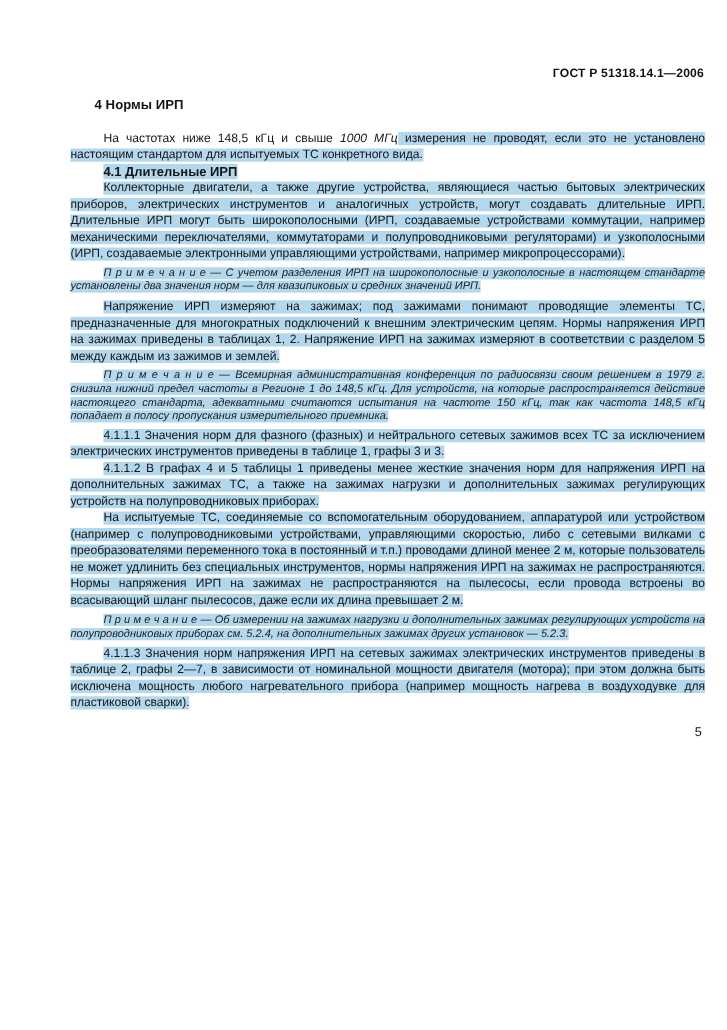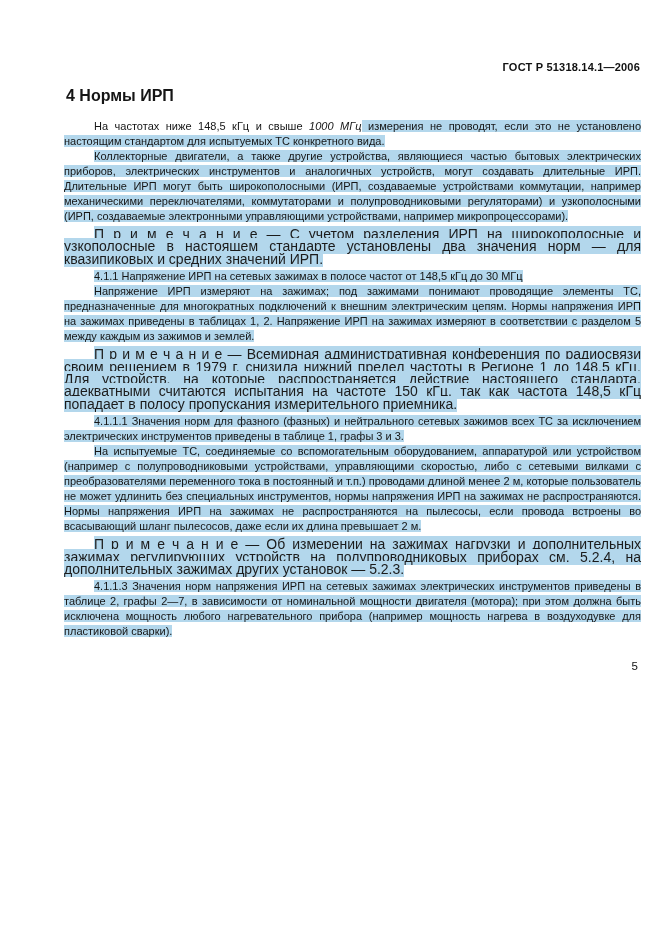--- a/index.html
+++ b/index.html
@@ -6,43 +6,44 @@
   .page{
     position:relative;width:661px;height:700px;background:#ffffff;overflow:hidden;
     font-family:"Liberation Sans","DejaVu Sans",sans-serif;color:#151515;
     -webkit-font-smoothing:antialiased;
   }
   .doc-header{
     position:absolute;top:61px;right:21px;
     font-size:11px;font-weight:bold;letter-spacing:.2px;color:#111;
   }
   .doc{position:absolute;left:64px;top:88px;width:577px;}
-  .h1{font-size:16px;font-weight:bold;margin:0 0 16px 2px;line-height:15px;}
+  .h1{font-size:12px;font-weight:bold;margin:0 0 16px 22px;line-height:15px;}
   .h2{font-size:11.8px;line-height:15px;text-align:justify;text-indent:30px;margin:0;font-weight:bold;}
   .p{font-size:11px;line-height:15px;text-align:justify;text-indent:30px;margin:0;}
-  .note{font-size:14px;line-height:12.4px;text-align:justify;text-indent:30px;margin:4px 0 4px 0;color:#1b1b1b;}
+  .note{font-size:10px;line-height:12.4px;text-align:justify;text-indent:30px;margin:4px 0 4px 0;color:#1b1b1b;font-style:italic;}
   .hl{background-color:var(--hl-color,#b3d7ec);}
   .seg-b{font-weight:bold;}
   .seg-i{font-style:italic;}
   .page-number{position:absolute;right:23px;bottom:28px;font-size:11.5px;color:#111;}
 </style>
 </head>
 <body>
 
 <div class="page">
   <div class="doc-header">ГОСТ Р 51318.14.1—2006</div>
 
   <div class="doc">
       <div class="h1"><span class="seg-b">4  Нормы ИРП</span></div>
       <div class="p"><span>На частотах ниже 148,5 кГц и свыше </span><span class="seg-i">1000 МГц</span><span class="hl"> измерения не проводят, если это не установлено настоящим стандартом для испытуемых ТС конкретного вида.</span></div>
+      <div class="h2"><span class="seg-b hl">4.1  Длительные ИРП</span></div>
       <div class="p"><span class="hl">Коллекторные двигатели, а также другие устройства, являющиеся частью бытовых электрических приборов, электрических инструментов и аналогичных устройств, могут создавать длительные ИРП. Длительные ИРП могут быть широкополосными (ИРП, создаваемые устройствами коммутации, например механическими переключателями, коммутаторами и полупроводниковыми регуляторами) и узкополосными (ИРП, создаваемые электронными управляющими устройствами, например микропроцессорами).</span></div>
       <div class="note"><span class="hl">П р и м е ч а н и е — С учетом разделения ИРП на широкополосные и узкополосные в настоящем стандарте установлены два значения норм — для квазипиковых и средних значений ИРП.</span></div>
-      <div class="p"><span class="hl">4.1.1  Напряжение ИРП на сетевых зажимах в полосе частот от 148,5 кГц до 30 МГц</span></div>
       <div class="p"><span class="hl">Напряжение ИРП измеряют на зажимах; под зажимами понимают проводящие элементы ТС, предназначенные для многократных подключений к внешним электрическим цепям. Нормы напряжения ИРП на зажимах приведены в таблицах 1, 2. Напряжение ИРП на зажимах измеряют в соответствии с разделом 5 между каждым из зажимов и землей.</span></div>
       <div class="note"><span class="hl">П р и м е ч а н и е — Всемирная административная конференция по радиосвязи своим решением в 1979 г. снизила нижний предел частоты в Регионе 1 до 148,5 кГц. Для устройств, на которые распространяется действие настоящего стандарта, адекватными считаются испытания на частоте 150 кГц, так как частота 148,5 кГц попадает в полосу пропускания измерительного приемника.</span></div>
       <div class="p"><span class="hl">4.1.1.1  Значения норм для фазного (фазных) и нейтрального сетевых зажимов всех ТС за исключением электрических инструментов приведены в таблице 1, графы 3 и 3.</span></div>
+      <div class="p"><span class="hl">4.1.1.2  В графах 4 и 5 таблицы 1 приведены менее жесткие значения норм для напряжения ИРП на дополнительных зажимах ТС, а также на зажимах нагрузки и дополнительных зажимах регулирующих устройств на полупроводниковых приборах.</span></div>
       <div class="p"><span class="hl">На испытуемые ТС, соединяемые со вспомогательным оборудованием, аппаратурой или устройством (например с полупроводниковыми устройствами, управляющими скоростью, либо с сетевыми вилками с преобразователями переменного тока в постоянный и т.п.) проводами длиной менее 2 м, которые пользователь не может удлинить без специальных инструментов, нормы напряжения ИРП на зажимах не распространяются. Нормы напряжения ИРП на зажимах не распространяются на пылесосы, если провода встроены во всасывающий шланг пылесосов, даже если их длина превышает 2 м.</span></div>
       <div class="note"><span class="hl">П р и м е ч а н и е — Об измерении на зажимах нагрузки и дополнительных зажимах регулирующих устройств на полупроводниковых приборах см. 5.2.4, на дополнительных зажимах других установок — 5.2.3.</span></div>
       <div class="p"><span class="hl">4.1.1.3  Значения норм напряжения ИРП на сетевых зажимах электрических инструментов приведены в таблице 2, графы 2—7, в зависимости от номинальной мощности двигателя (мотора); при этом должна быть исключена мощность любого нагревательного прибора (например мощность нагрева в воздуходувке для пластиковой сварки).</span></div>
     </div>
 
   <div class="page-number">5</div>
 </div>
 
 </body></html>

